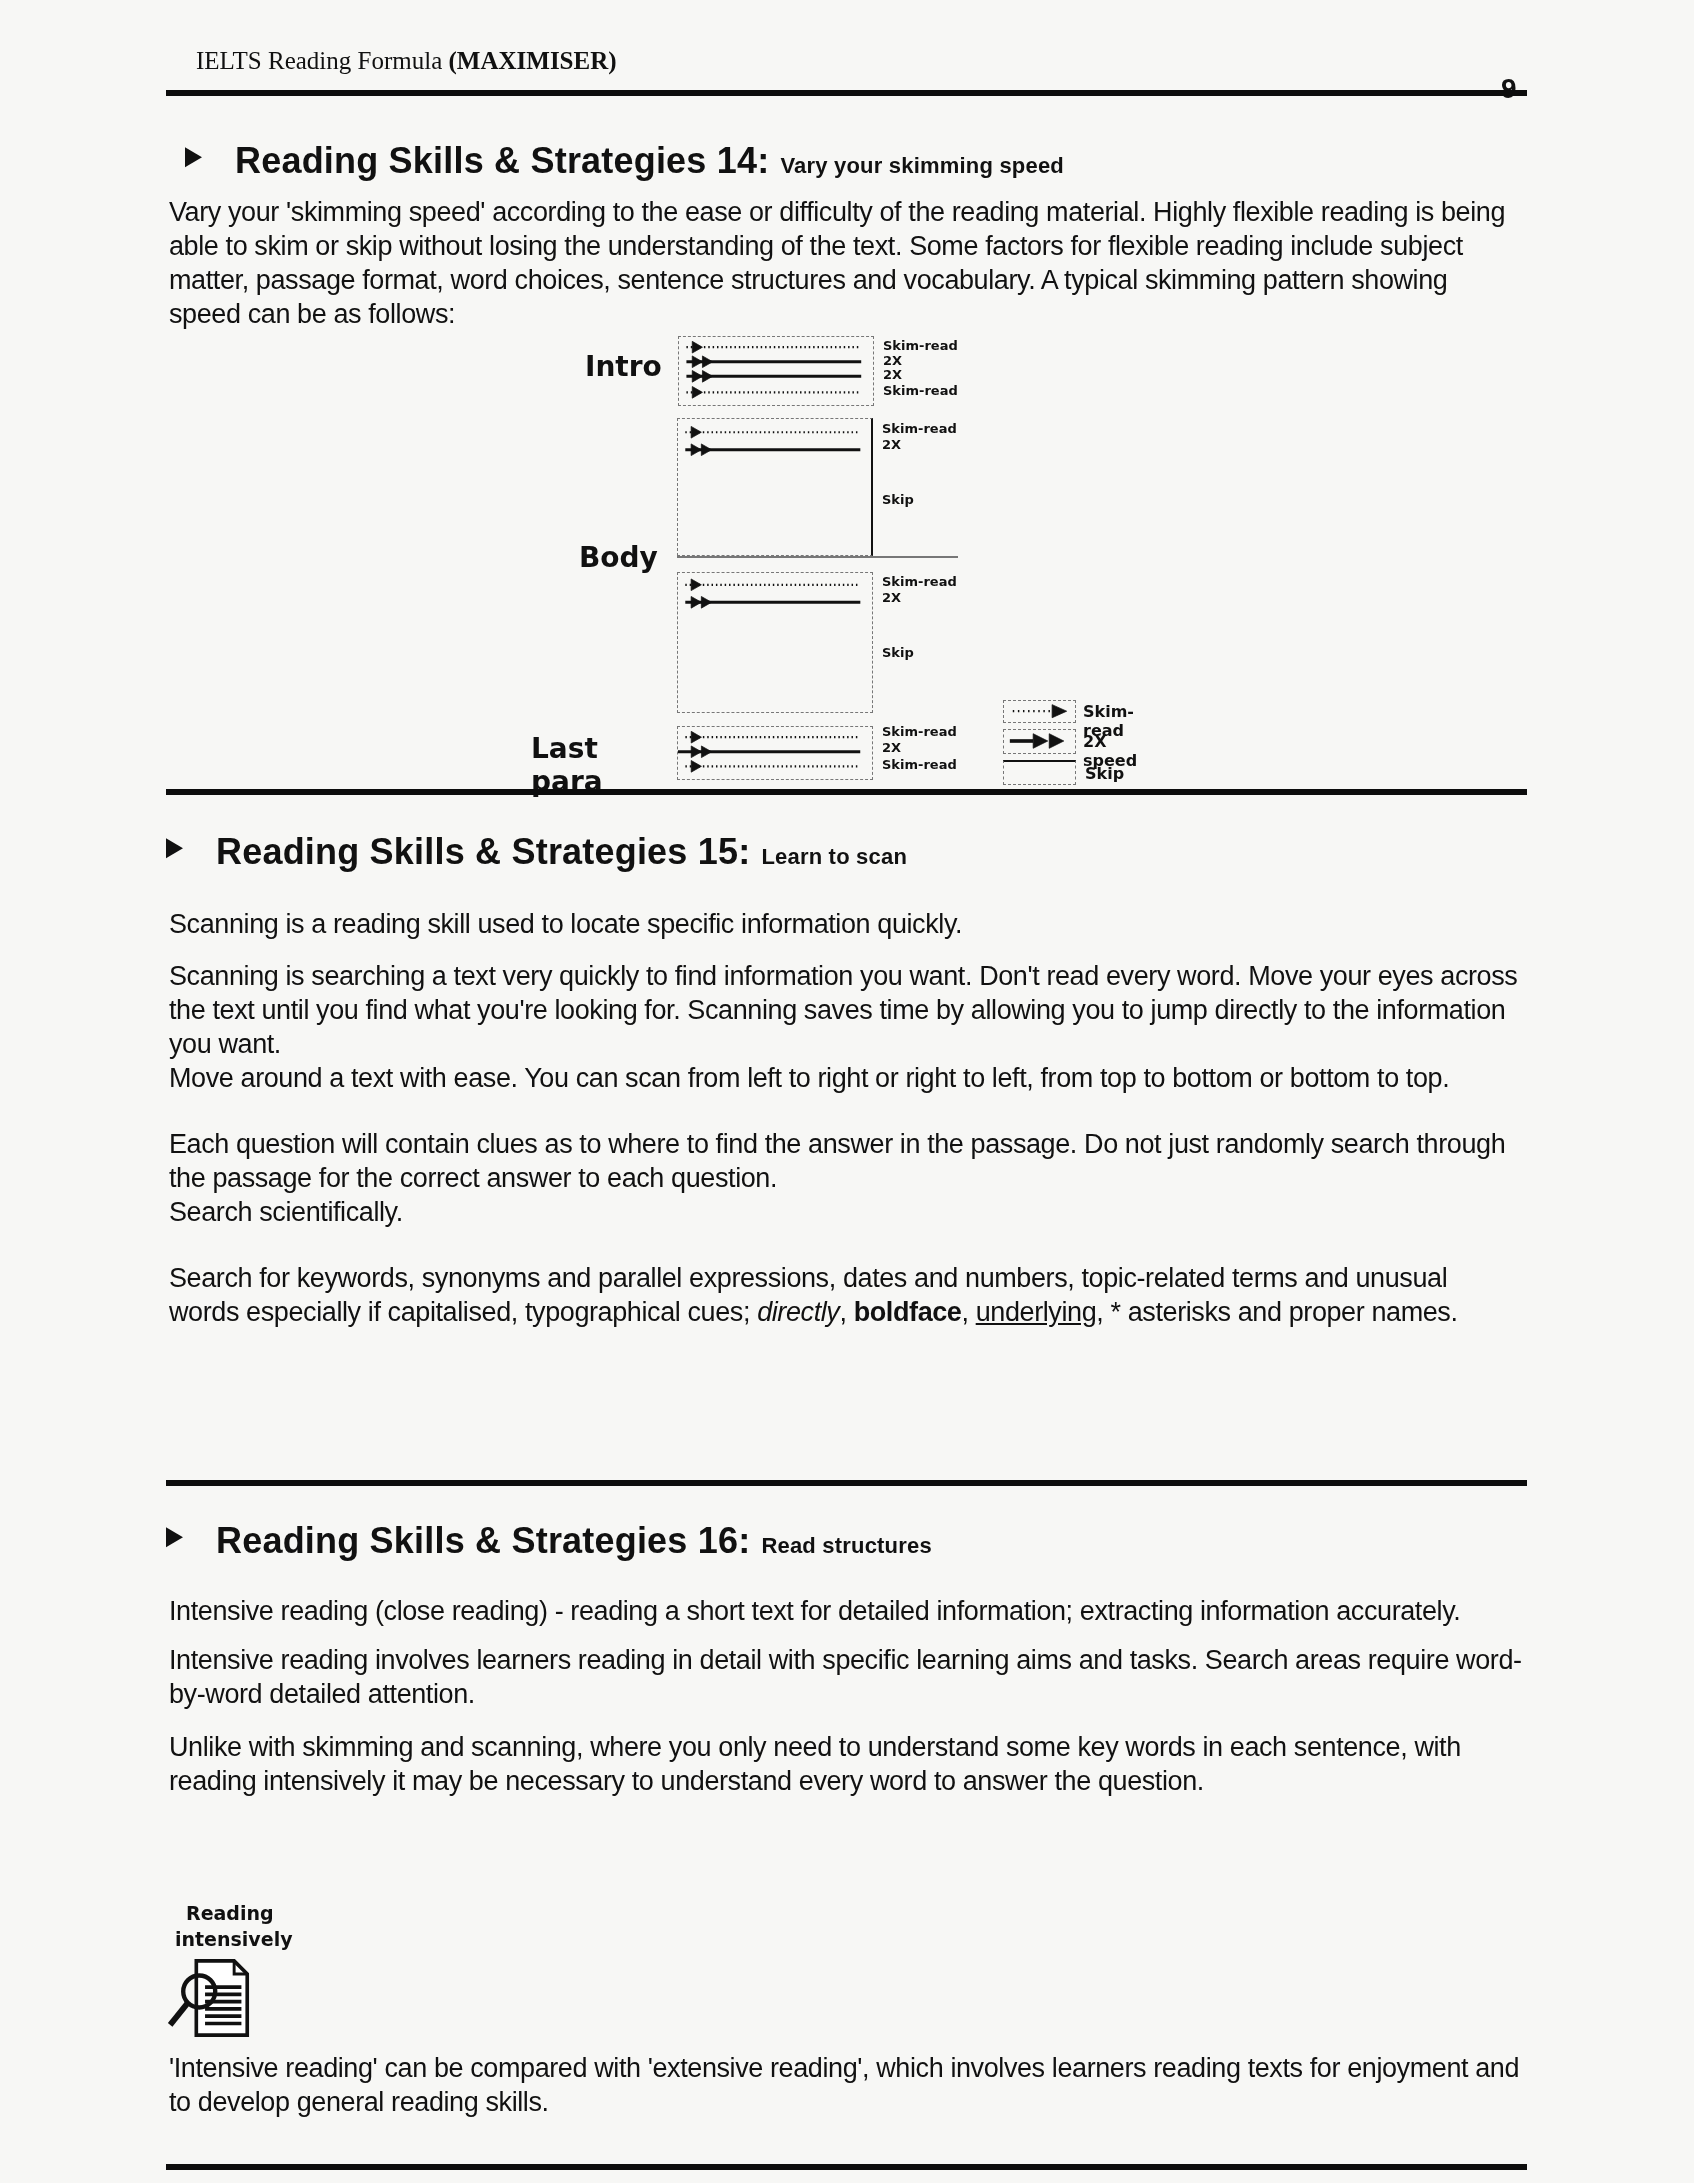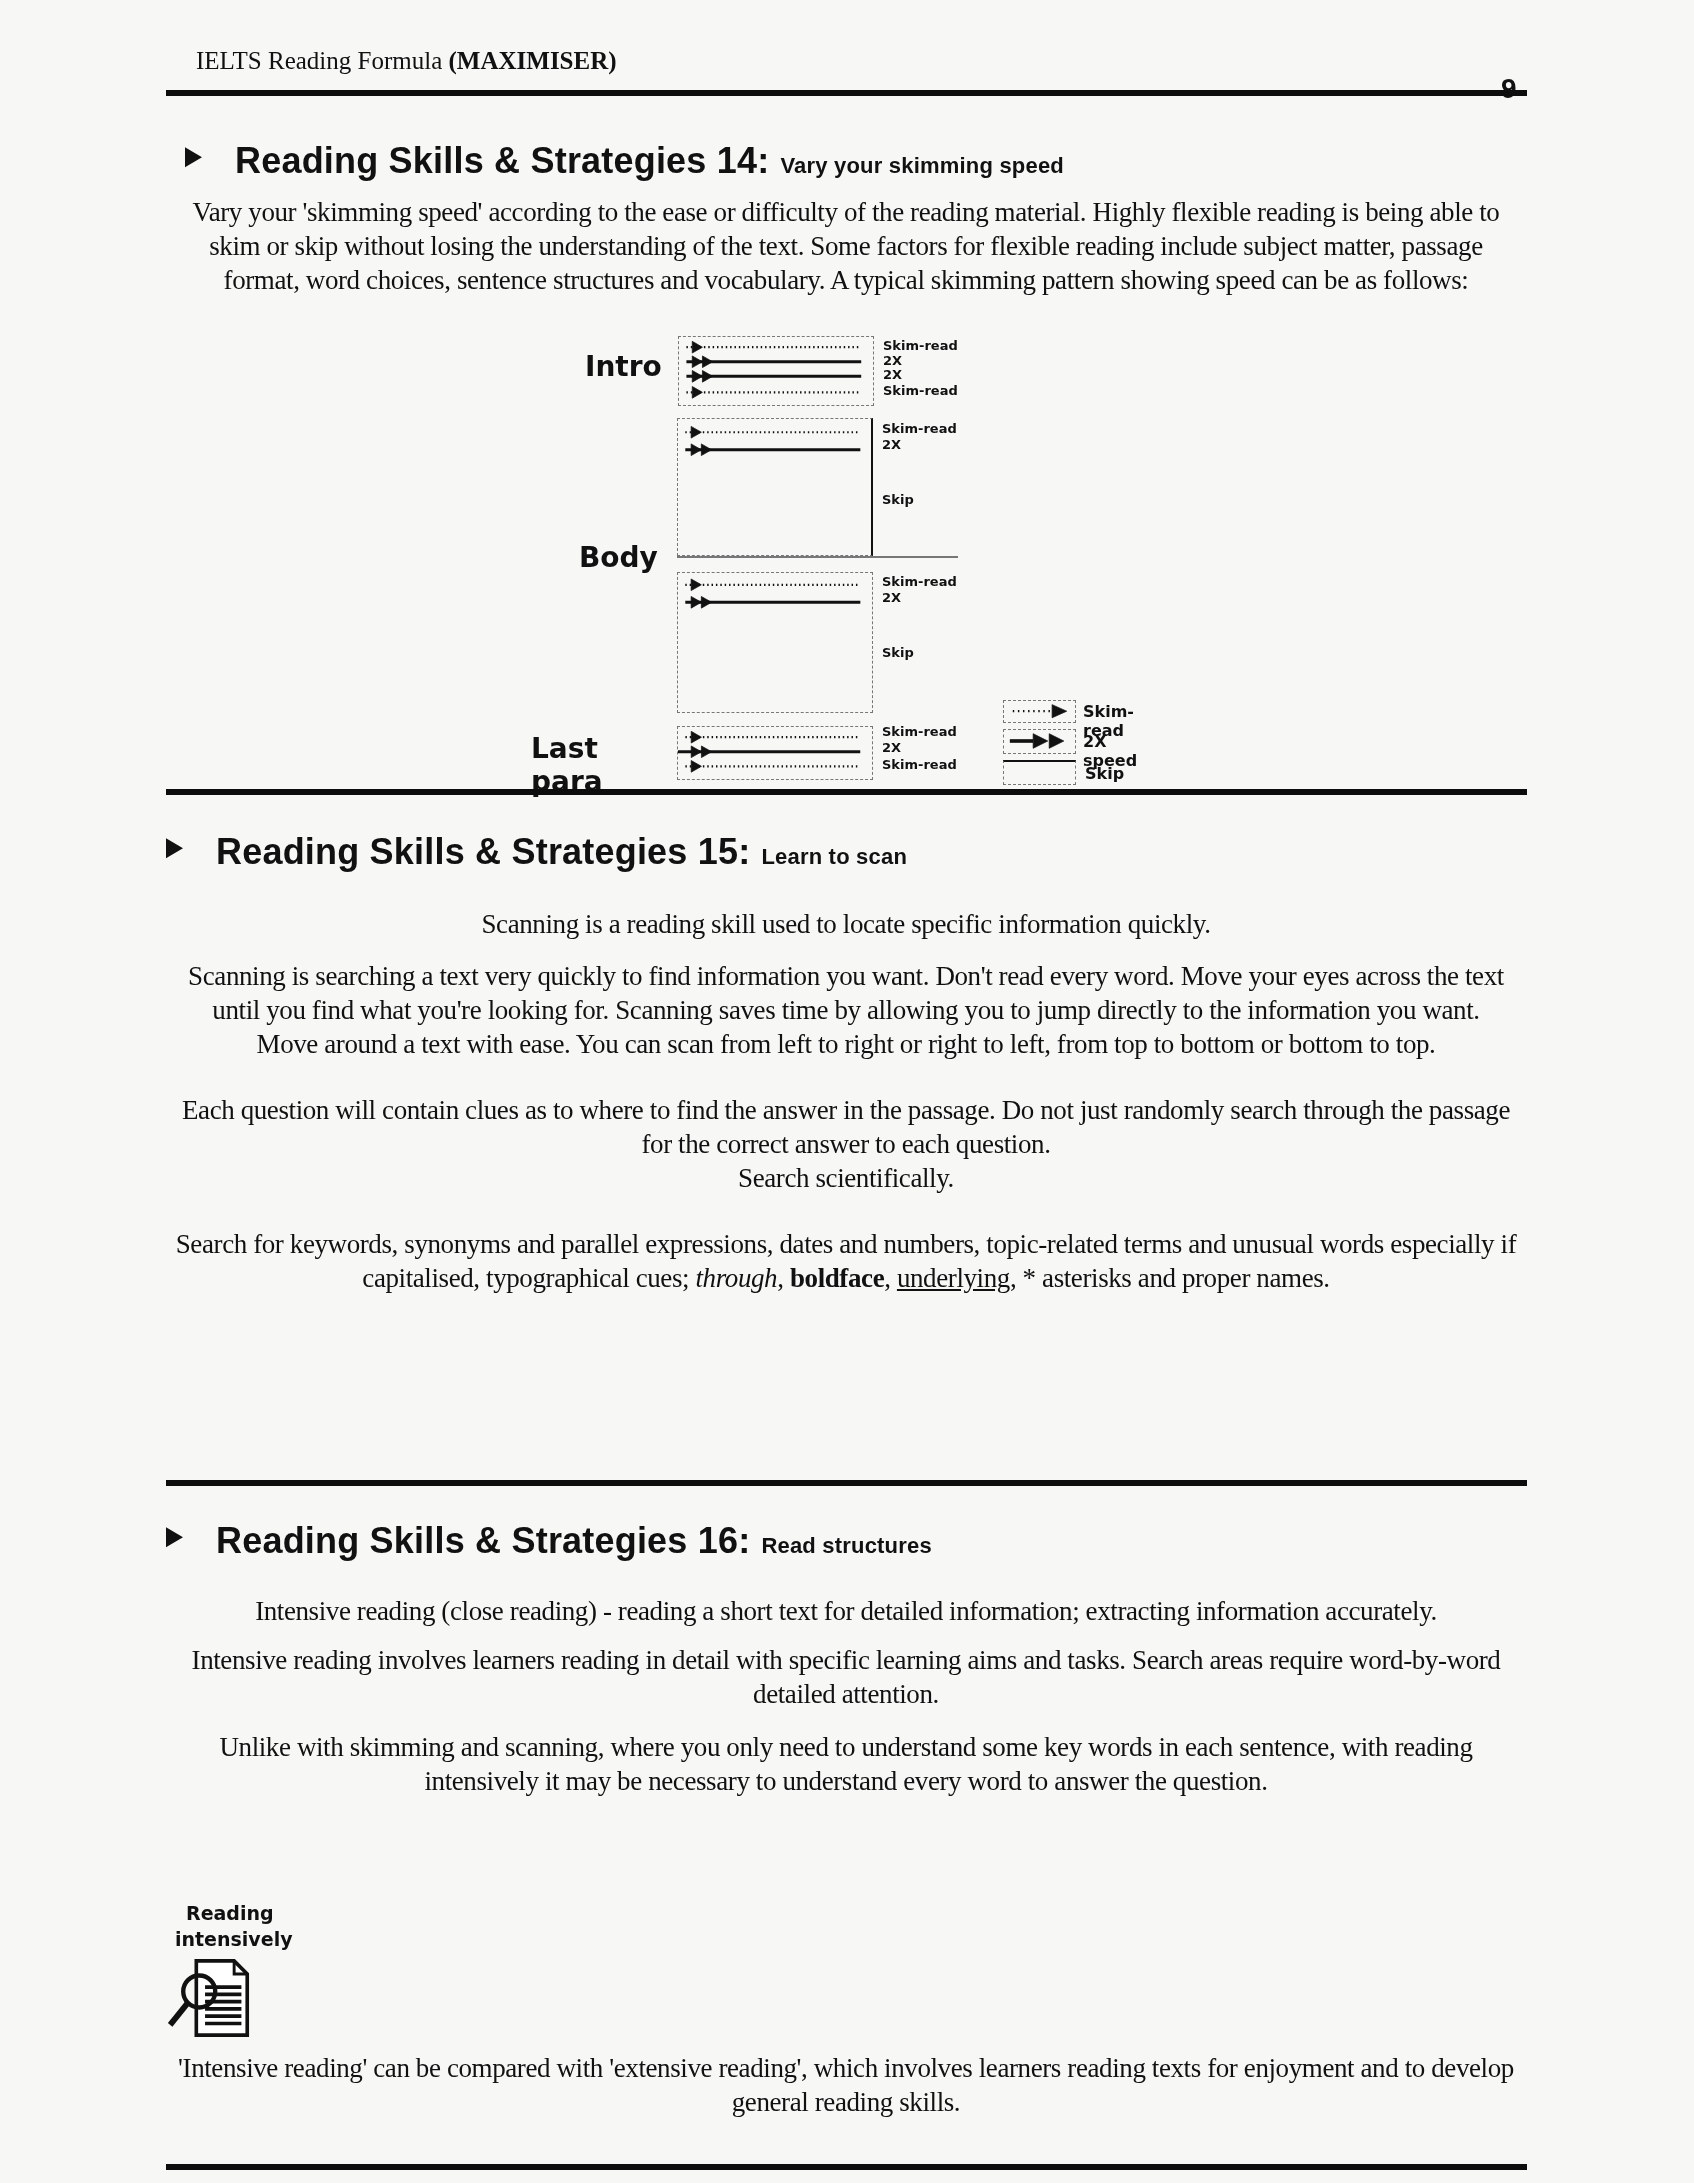--- a/index.html
+++ b/index.html
@@ -31,24 +31,23 @@
     display: flex; align-items: baseline; white-space: nowrap;
   }
   .sec-title .tri {
     display: inline-block; width: 0; height: 0;
     border-top: 10.2px solid transparent; border-bottom: 10.2px solid transparent;
     border-left: 17.5px solid #111; margin-right: 33px; transform: translateY(-5.8px);
   }
   .sec-title .sub { font-size: 22px; margin-left: 11px; }
   .para {
     left: 169px; width: 1354px;
-    font-family: Liberation Serif, serif;
+    font-family: Liberation Sans, sans-serif;
     font-size: 27px; line-height: 34px; letter-spacing: -0.4px;
     font-stretch: condensed;
-    text-align: center;
   }
   .para p { margin: 0; }
   .underline { text-decoration: underline; }
   
   .diag-label {
     font-family: "DejaVu Sans", sans-serif; font-weight: bold; font-size: 28px;
   }
   .box { position: absolute; border: 1.5px dashed #777; box-sizing: border-box; }
   .mini {
     position: absolute; font-family: "DejaVu Sans", sans-serif; font-weight: bold;
@@ -184,21 +183,21 @@
   <span class="sub">Learn to scan</span>
 </div>
 <div class="abs para" style="top:907px;">
   <p>Scanning is a reading skill used to locate specific information quickly.</p>
   <p style="margin-top:17.5px;">Scanning is searching a text very quickly to find information you want. Don't read every word. Move your eyes across the text until you find what you're looking for. Scanning saves time by allowing you to jump directly to the information you want.</p>
   <p>Move around a text with ease. You can scan from left to right or right to left, from top to bottom or bottom to top.</p>
   <p style="margin-top:32px;">Each question will contain clues as to where to find the answer in the passage. Do not just randomly search through the passage for the correct answer to each question.</p>
   <p>Search scientifically.</p>
   <p style="margin-top:32px;">
     <span>Search for keywords, synonyms and parallel expressions, dates and numbers, topic-related terms and unusual words especially if capitalised, typographical cues;</span>
-    <i>through</i>,
+    <i>directly</i>,
     <b>boldface</b>,
     <span class="underline">underlying,</span>
     <span>* asterisks and proper names.</span>
   </p>
 </div>
 <div class="abs rule" style="top:1480px;"></div>
 
 <div class="abs sec-title" style="top:1520px;">
   <span class="tri"></span>
   <span>Reading Skills &amp; Strategies 16:</span>

